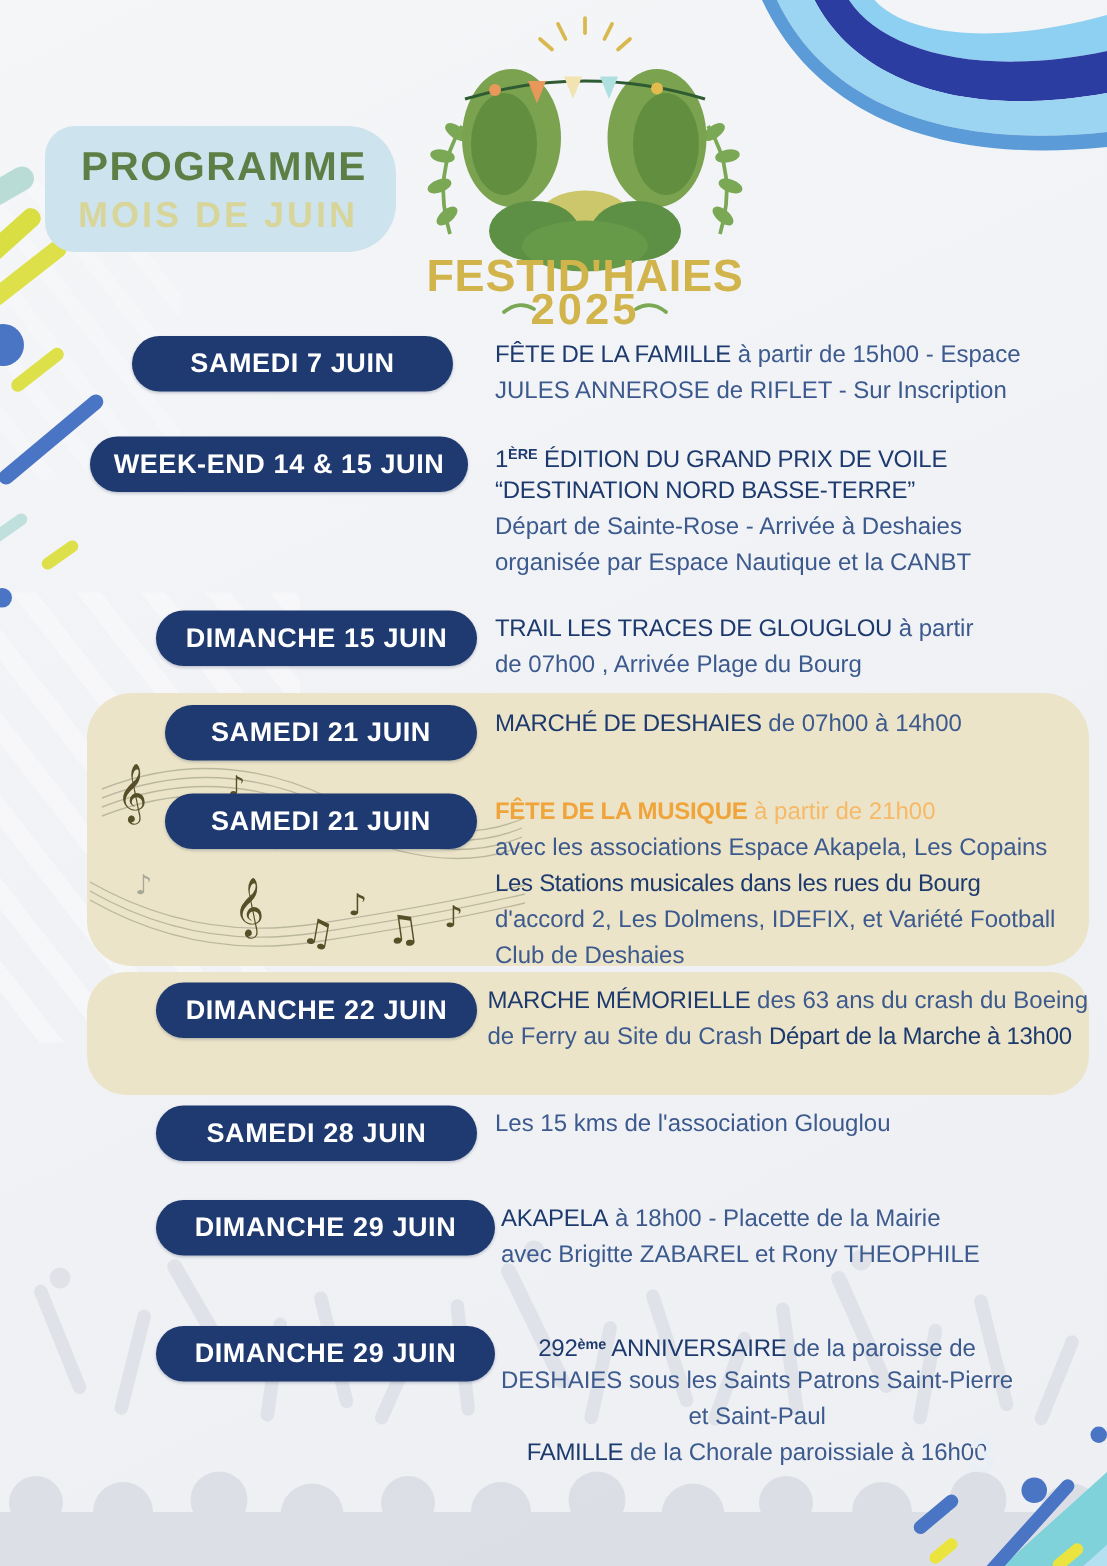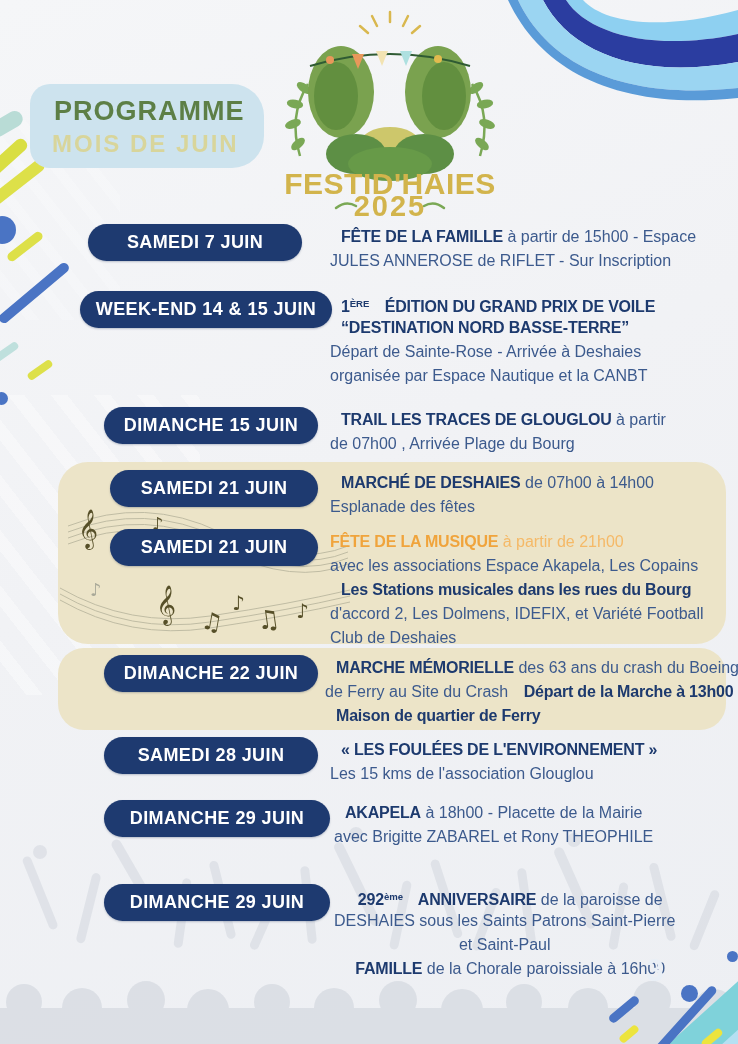--- a/index.html
+++ b/index.html
@@ -27,21 +27,21 @@
   .beige2{left:58px;top:648px;width:668px;height:82px;border-radius:26px;}
   
   .event{position:absolute;left:0;width:738px;z-index:3;}
   .badge{
     position:absolute;top:0;height:37px;line-height:37px;background:#1e3a70;
     border-radius:19px;color:#ffffff;font-weight:800;font-size:18px;
     text-align:center;letter-spacing:0.4px;box-shadow:0 1px 2px rgba(20,40,80,0.25);
   }
   .content{position:absolute;left:330px;top:1px;font-size:16px;line-height:24px;white-space:nowrap;}
   .line{height:24px;}
-  .seg.b{font-weight:700;color:#1d3a6e;letter-spacing:-0.2px;margin-left:11px;}
+  .seg.b{font-weight:400;color:#1d3a6e;letter-spacing:-0.2px;}
   .seg.r{font-weight:400;color:#3c5a8d;}
   .seg.ob{font-weight:800;color:#f0a43c;letter-spacing:-0.2px;}
   .seg.or{font-weight:400;color:#f5b967;}
   .seg.bsup{font-weight:800;color:#1d3a6e;font-size:0.6em;vertical-align:0.55em;}
   
   .dec{position:absolute;z-index:0;}
   .stick{border-radius:6px;}
   .music-notes{position:absolute;left:60px;top:488px;width:290px;height:155px;z-index:2;}
   .crowd{position:absolute;left:0;bottom:0;width:738px;height:250px;z-index:0;}
   .sheen{
@@ -223,69 +223,66 @@
 
   <div class="event" style="top:224px;">
     <div class="badge" style="left:88px;width:214px;">SAMEDI 7 JUIN</div>
     <div class="content">
       <div class="line"><span class="seg b">FÊTE DE LA FAMILLE</span><span class="seg r"> à partir de 15h00 - Espace</span></div>
       <div class="line"><span class="seg r">JULES ANNEROSE de RIFLET - Sur Inscription</span></div>
     </div>
   </div>
 
   <div class="event" style="top:291px;">
-    <div class="badge" style="left:80px;width:252px;">WEEK-END 14 &amp; 15 JUIN</div>
+    <div class="badge" style="left:60px;width:252px;">WEEK-END 14 &amp; 15 JUIN</div>
     <div class="content">
       <div class="line"><span class="seg b">1</span><span class="seg bsup">ÈRE</span><span class="seg b"> ÉDITION DU GRAND PRIX DE VOILE</span></div>
       <div class="line"><span class="seg b">“DESTINATION NORD BASSE-TERRE”</span></div>
       <div class="line"><span class="seg r">Départ de Sainte-Rose - Arrivée à Deshaies</span></div>
       <div class="line"><span class="seg r">organisée par Espace Nautique et la CANBT</span></div>
     </div>
   </div>
 
   <div class="event" style="top:407px;">
     <div class="badge" style="left:104px;width:214px;">DIMANCHE 15 JUIN</div>
     <div class="content">
       <div class="line"><span class="seg b">TRAIL LES TRACES DE GLOUGLOU</span><span class="seg r"> à partir</span></div>
       <div class="line"><span class="seg r">de 07h00 , Arrivée Plage du Bourg</span></div>
     </div>
   </div>
 
   <div class="event" style="top:470px;">
     <div class="badge" style="left:110px;width:208px;">SAMEDI 21 JUIN</div>
     <div class="content">
       <div class="line"><span class="seg b">MARCHÉ DE DESHAIES</span><span class="seg r"> de 07h00 à 14h00</span></div>
-      <div class="line"><span class="seg r">Esplanade des fêtes</span></div>
     </div>
   </div>
 
   <div class="event" style="top:529px;">
     <div class="badge" style="left:110px;width:208px;">SAMEDI 21 JUIN</div>
     <div class="content">
       <div class="line"><span class="seg ob">FÊTE DE LA MUSIQUE</span><span class="seg or"> à partir de 21h00</span></div>
       <div class="line"><span class="seg r">avec les associations Espace Akapela, Les Copains</span></div>
       <div class="line"><span class="seg b">Les Stations musicales dans les rues du Bourg</span></div>
       <div class="line"><span class="seg r">d'accord 2, Les Dolmens, IDEFIX, et Variété Football</span></div>
       <div class="line"><span class="seg r">Club de Deshaies</span></div>
     </div>
   </div>
 
   <div class="event" style="top:655px;">
     <div class="badge" style="left:104px;width:214px;">DIMANCHE 22 JUIN</div>
     <div class="content" style="left:325px;">
       <div class="line"><span class="seg b">MARCHE MÉMORIELLE</span><span class="seg r"> des 63 ans du crash du Boeing</span></div>
       <div class="line"><span class="seg r">de Ferry au Site du Crash </span><span class="seg b">Départ de la Marche à 13h00</span></div>
-      <div class="line"><span class="seg b">Maison de quartier de Ferry</span></div>
     </div>
   </div>
 
   <div class="event" style="top:737px;">
     <div class="badge" style="left:104px;width:214px;">SAMEDI 28 JUIN</div>
     <div class="content">
-      <div class="line"><span class="seg b">« LES FOULÉES DE L'ENVIRONNEMENT »</span></div>
       <div class="line"><span class="seg r">Les 15 kms de l'association Glouglou</span></div>
     </div>
   </div>
 
   <div class="event" style="top:800px;">
     <div class="badge" style="left:104px;width:226px;">DIMANCHE 29 JUIN</div>
     <div class="content" style="left:334px;">
       <div class="line"><span class="seg b">AKAPELA</span><span class="seg r"> à 18h00 - Placette de la Mairie</span></div>
       <div class="line"><span class="seg r">avec Brigitte ZABAREL et Rony THEOPHILE</span></div>
     </div>

